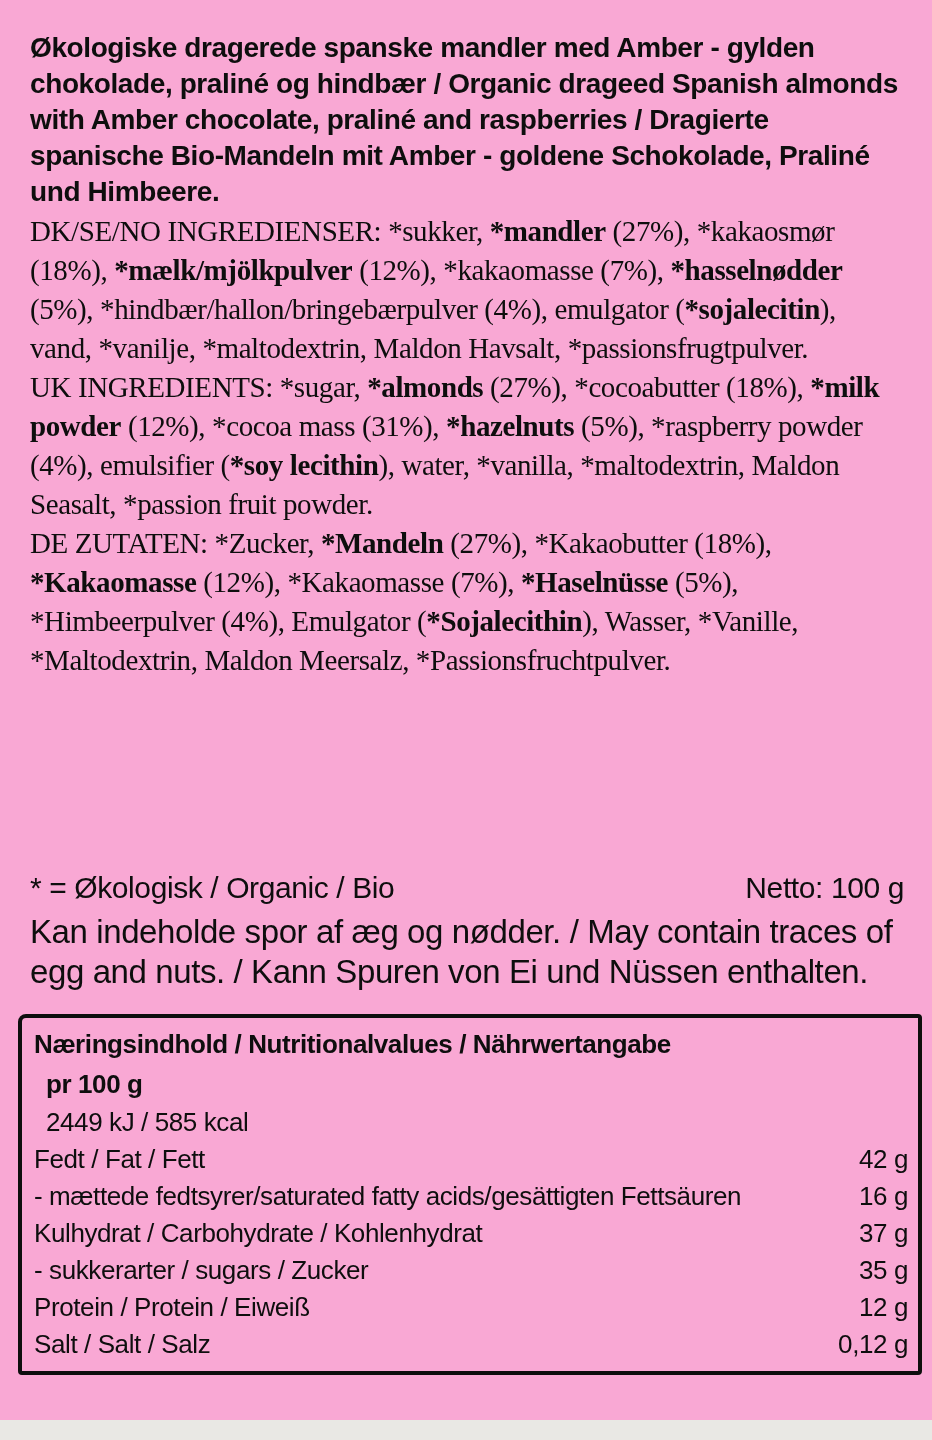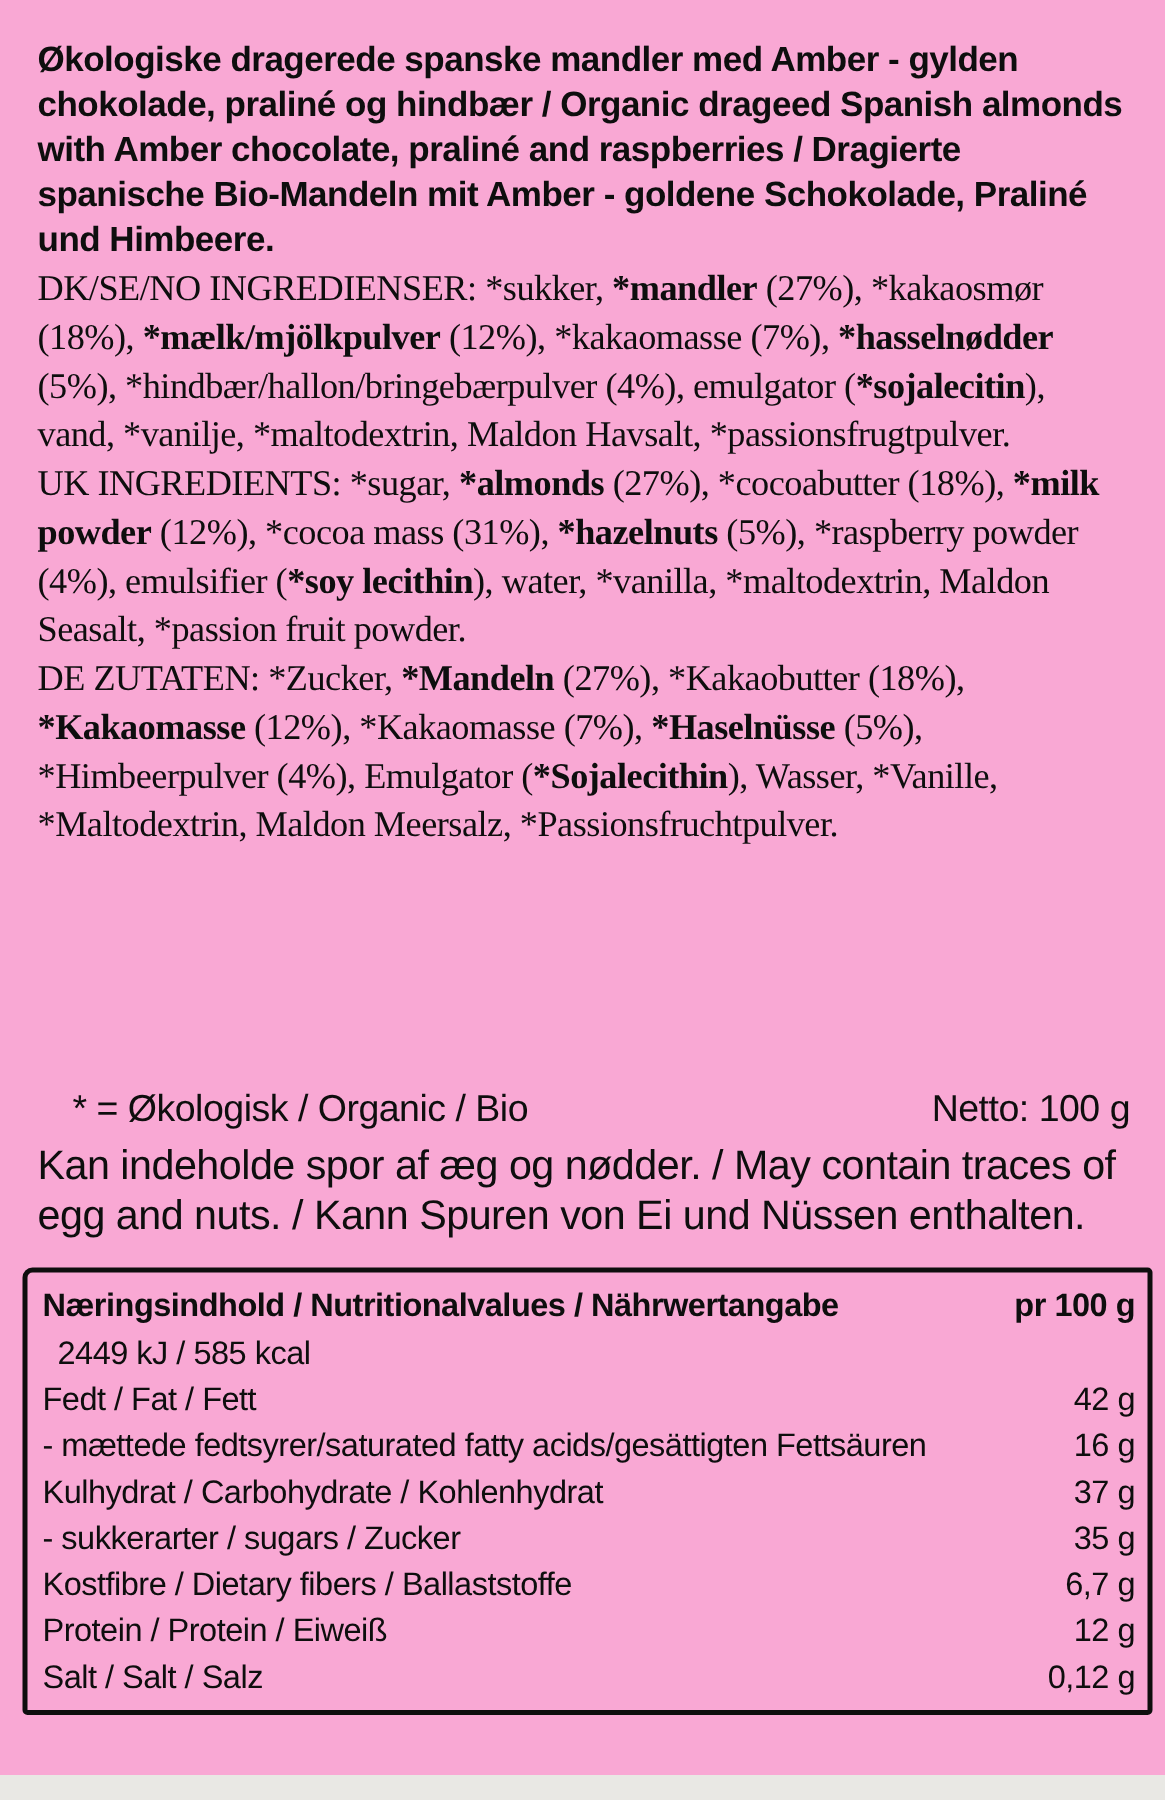--- a/index.html
+++ b/index.html
@@ -29,21 +29,20 @@
   }
   .ingredients p { margin: 0; }
   .ingredients b { font-weight: bold; }
   .note-row {
     margin-top: 188px;
     display: flex;
     justify-content: space-between;
     align-items: baseline;
     font-size: 30px;
     line-height: 40px;
-    margin-left: 28px;
   }
   .allergen {
     margin-top: 4px;
     font-size: 33px;
     line-height: 40px;
     max-width: 890px;
   }
   .nutrition {
     margin-top: 22px;
     margin-left: -12px;
@@ -53,21 +52,21 @@
     padding: 6px 10px 8px 12px;
     font-size: 26px;
   }
   .nt-row {
     display: flex;
     justify-content: space-between;
     align-items: baseline;
     line-height: 37px;
     white-space: nowrap;
   }
-  .nt-row.header { font-weight: bold; line-height: 40px; }
+  .nt-row.header { font-weight: bold; line-height: 40px; flex-direction: column; }
   .nt-label { flex: 1 1 auto; min-width: 0; overflow: hidden; }
   .nt-value { flex: 0 0 auto; text-align: right; padding-left: 12px; }
 </style>
 </head>
 <body>
 
 <div class="sheet">
 
   <div class="title">Økologiske dragerede spanske mandler med Amber - gylden chokolade, praliné og hindbær / Organic drageed Spanish almonds with Amber chocolate, praliné and raspberries / Dragierte spanische Bio-Mandeln mit Amber - goldene Schokolade, Praliné und Himbeere.</div>
 
@@ -102,24 +101,20 @@
     </div>
     <div class="nt-row">
       <span class="nt-label">Kulhydrat / Carbohydrate / Kohlenhydrat</span>
       <span class="nt-value">37 g</span>
     </div>
     <div class="nt-row">
       <span class="nt-label">- sukkerarter / sugars / Zucker</span>
       <span class="nt-value">35 g</span>
     </div>
     <div class="nt-row">
-      <span class="nt-label">Kostfibre / Dietary fibers / Ballaststoffe</span>
-      <span class="nt-value">6,7 g</span>
-    </div>
-    <div class="nt-row">
       <span class="nt-label">Protein / Protein / Eiweiß</span>
       <span class="nt-value">12 g</span>
     </div>
     <div class="nt-row">
       <span class="nt-label">Salt / Salt / Salz</span>
       <span class="nt-value">0,12 g</span>
     </div>
   </div>
 
 </div>

